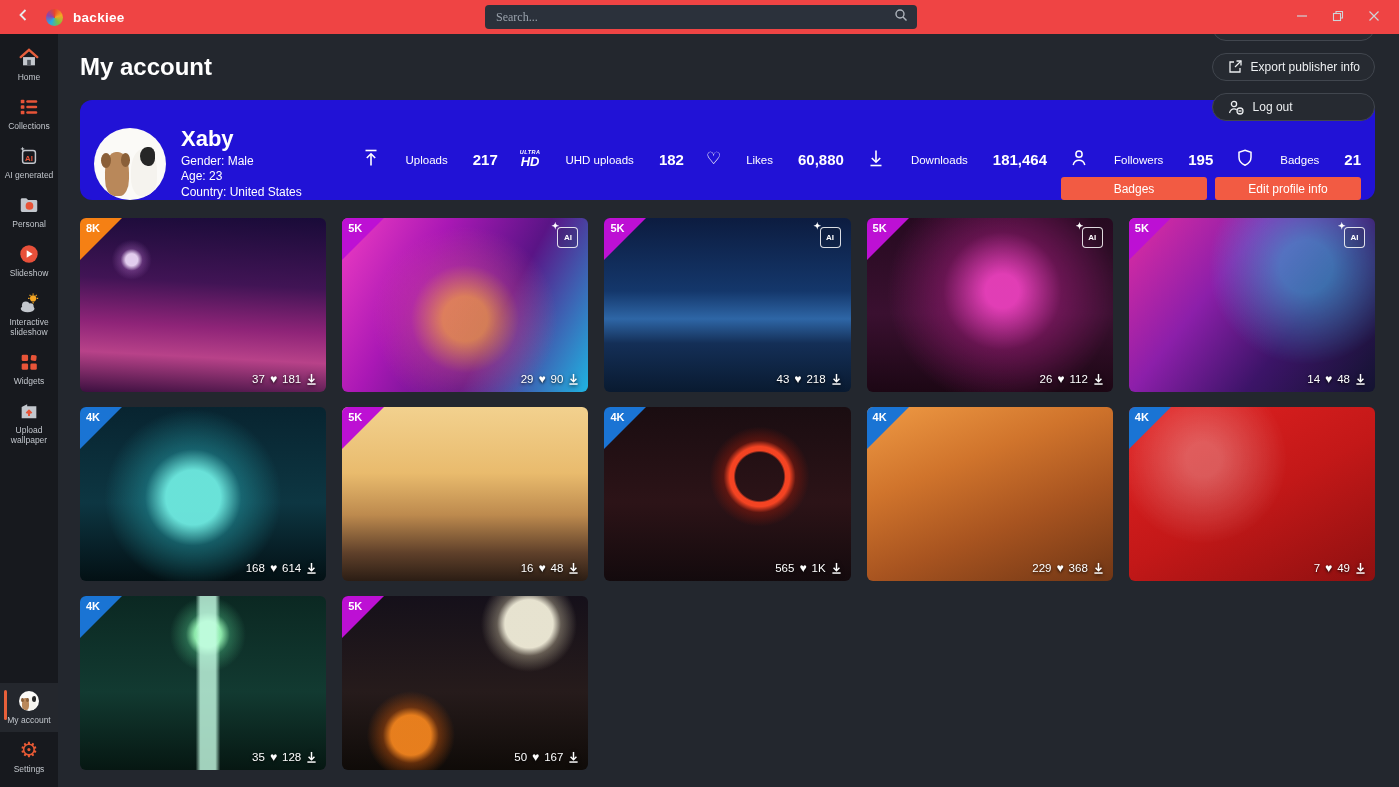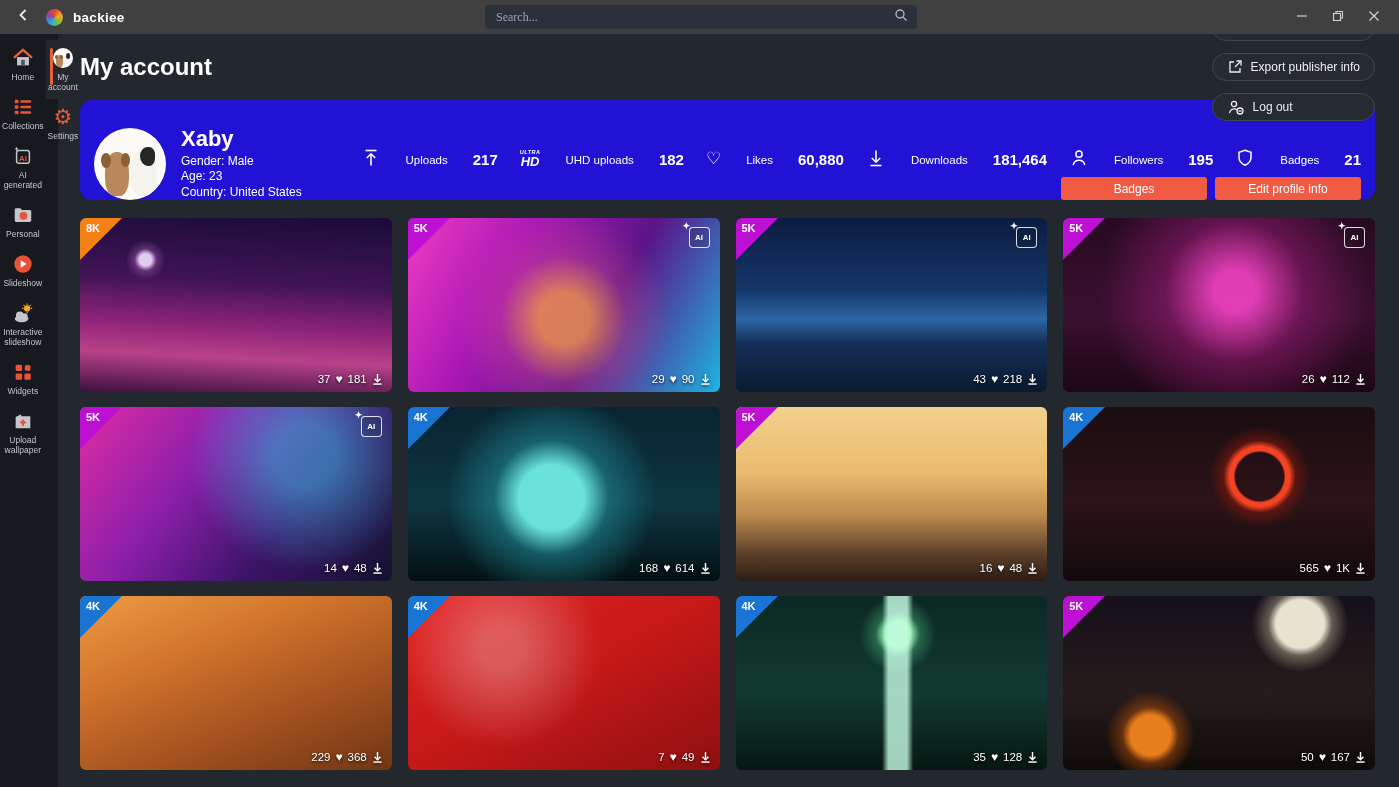--- a/index.html
+++ b/index.html
@@ -1,33 +1,33 @@
 <!DOCTYPE html>
 <html><head>
 <meta charset="utf-8">
 <style>
   html,body{margin:0;padding:0;background:#111;}
   .app{position:relative;width:1399px;height:787px;overflow:hidden;
        font-family:"Liberation Sans",sans-serif;background:#23272e;color:#e8eaec;}
   
-  .topbar{position:relative;height:34px;background:#404040;display:flex;align-items:center;padding:0 10px;}
+  .topbar{position:relative;height:34px;background:#ef4444;display:flex;align-items:center;padding:0 10px;}
   .back-btn{width:26px;height:26px;display:flex;align-items:center;justify-content:center;cursor:pointer;}
   .logo{width:17px;height:17px;border-radius:50%;margin-left:10px;
         background:conic-gradient(#e8452c,#f5a623,#7ac143,#29abe2,#8e44ad,#e8452c);}
   .brand{margin-left:10px;font-size:13.5px;font-weight:bold;letter-spacing:.3px;color:#fff;}
   .search{position:absolute;left:485px;top:5px;width:432px;height:24px;background:#2b313b;
           border-radius:4px;display:flex;align-items:center;padding:0 9px;box-sizing:border-box;}
   .search input{flex:1;background:transparent;border:none;outline:none;color:#cfd3d8;font-size:12px;
           font-family:Liberation Serif, serif;}
   .search input::placeholder{color:#9aa2ac;}
   .win-controls{margin-left:auto;display:flex;gap:6px;}
   .win-btn{width:30px;height:26px;display:flex;align-items:center;justify-content:center;cursor:pointer;}
   
   .layout{display:flex;height:753px;}
-  .sidebar{width:58px;background:#17191e;display:flex;flex-direction:row;align-items:stretch;
+  .sidebar{width:58px;background:#17191e;display:flex;flex-direction:column;align-items:stretch;
            padding:6px 0 6px 0;box-sizing:border-box;}
   .nav-item{position:relative;display:flex;flex-direction:column;align-items:center;gap:3px;
             padding:7px 2px;cursor:pointer;color:#c2c6cc;}
   .nav-item.active{background:#24272d;}
   .nav-item.active::before{content:'';position:absolute;left:4px;top:14%;height:62%;width:3px;
             background:#e8603a;border-radius:2px;}
   .nav-icon{height:22px;display:flex;align-items:center;justify-content:center;}
   .nav-label{font-size:8.5px;line-height:10px;text-align:center;}
   .side-spacer{flex:1;}
   .gear-glyph{font-size:21px;line-height:22px;color:#e85a35;}
@@ -59,21 +59,21 @@
   .heart-glyph{font-size:17px;line-height:19px;color:#fff;}
   .uhd{display:flex;flex-direction:column;align-items:center;line-height:1;font-style:italic;font-weight:bold;}
   .uhd em{font-size:5.5px;font-style:italic;letter-spacing:.5px;}
   .uhd strong{font-size:13px;font-style:italic;}
   .stat-label{font-size:11.5px;margin-top:3px;}
   .stat-value{font-size:15px;font-weight:bold;margin-top:2px;}
   .banner-actions{display:flex;gap:8px;margin-top:9px;}
   .action-btn{width:146px;height:23px;border-radius:3px;color:#fff;font-size:12px;
               display:flex;align-items:center;justify-content:center;cursor:pointer;}
   
-  .grid{margin-top:18px;display:grid;grid-template-columns:repeat(4,1fr);gap:15px 16px;}
+  .grid{margin-top:18px;display:grid;grid-template-columns:repeat(5,1fr);gap:15px 16px;}
   .card{position:relative;height:174px;border-radius:6px;overflow:hidden;cursor:pointer;background:#333;}
   .ribbon{position:absolute;top:0;left:0;width:0;height:0;border-top:42px solid #888;border-right:42px solid transparent;}
   .ribbon-text{position:absolute;top:4px;left:6px;font-size:11px;font-weight:bold;color:#fff;z-index:2;}
   .ai-badge{position:absolute;top:9px;right:10px;width:19px;height:19px;border:1.5px solid rgba(255,255,255,.85);
             border-radius:4px;color:#fff;font-size:8px;font-weight:bold;display:flex;align-items:center;
             justify-content:center;background:rgba(20,20,20,.15);}
   .ai-spark{position:absolute;top:-7px;left:-7px;font-size:9px;}
   .card-stats{position:absolute;bottom:7px;right:9px;display:flex;align-items:center;gap:5px;
               color:#fff;font-size:11.5px;text-shadow:0 1px 3px rgba(0,0,0,.9);}
   .heart-small{font-size:12px;line-height:12px;}

